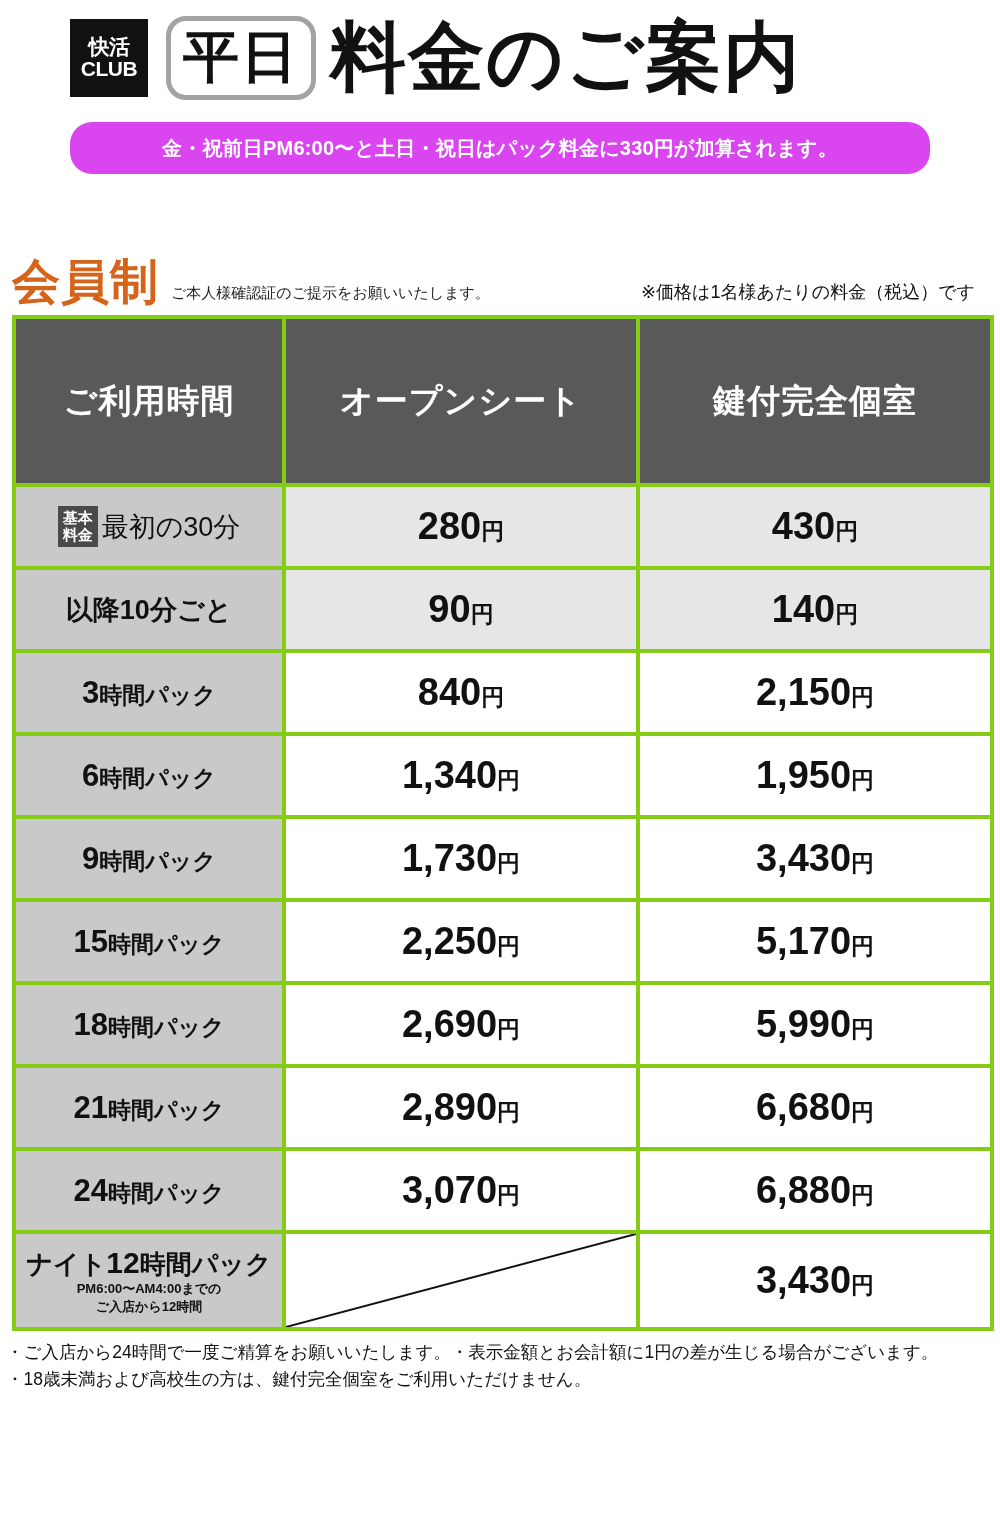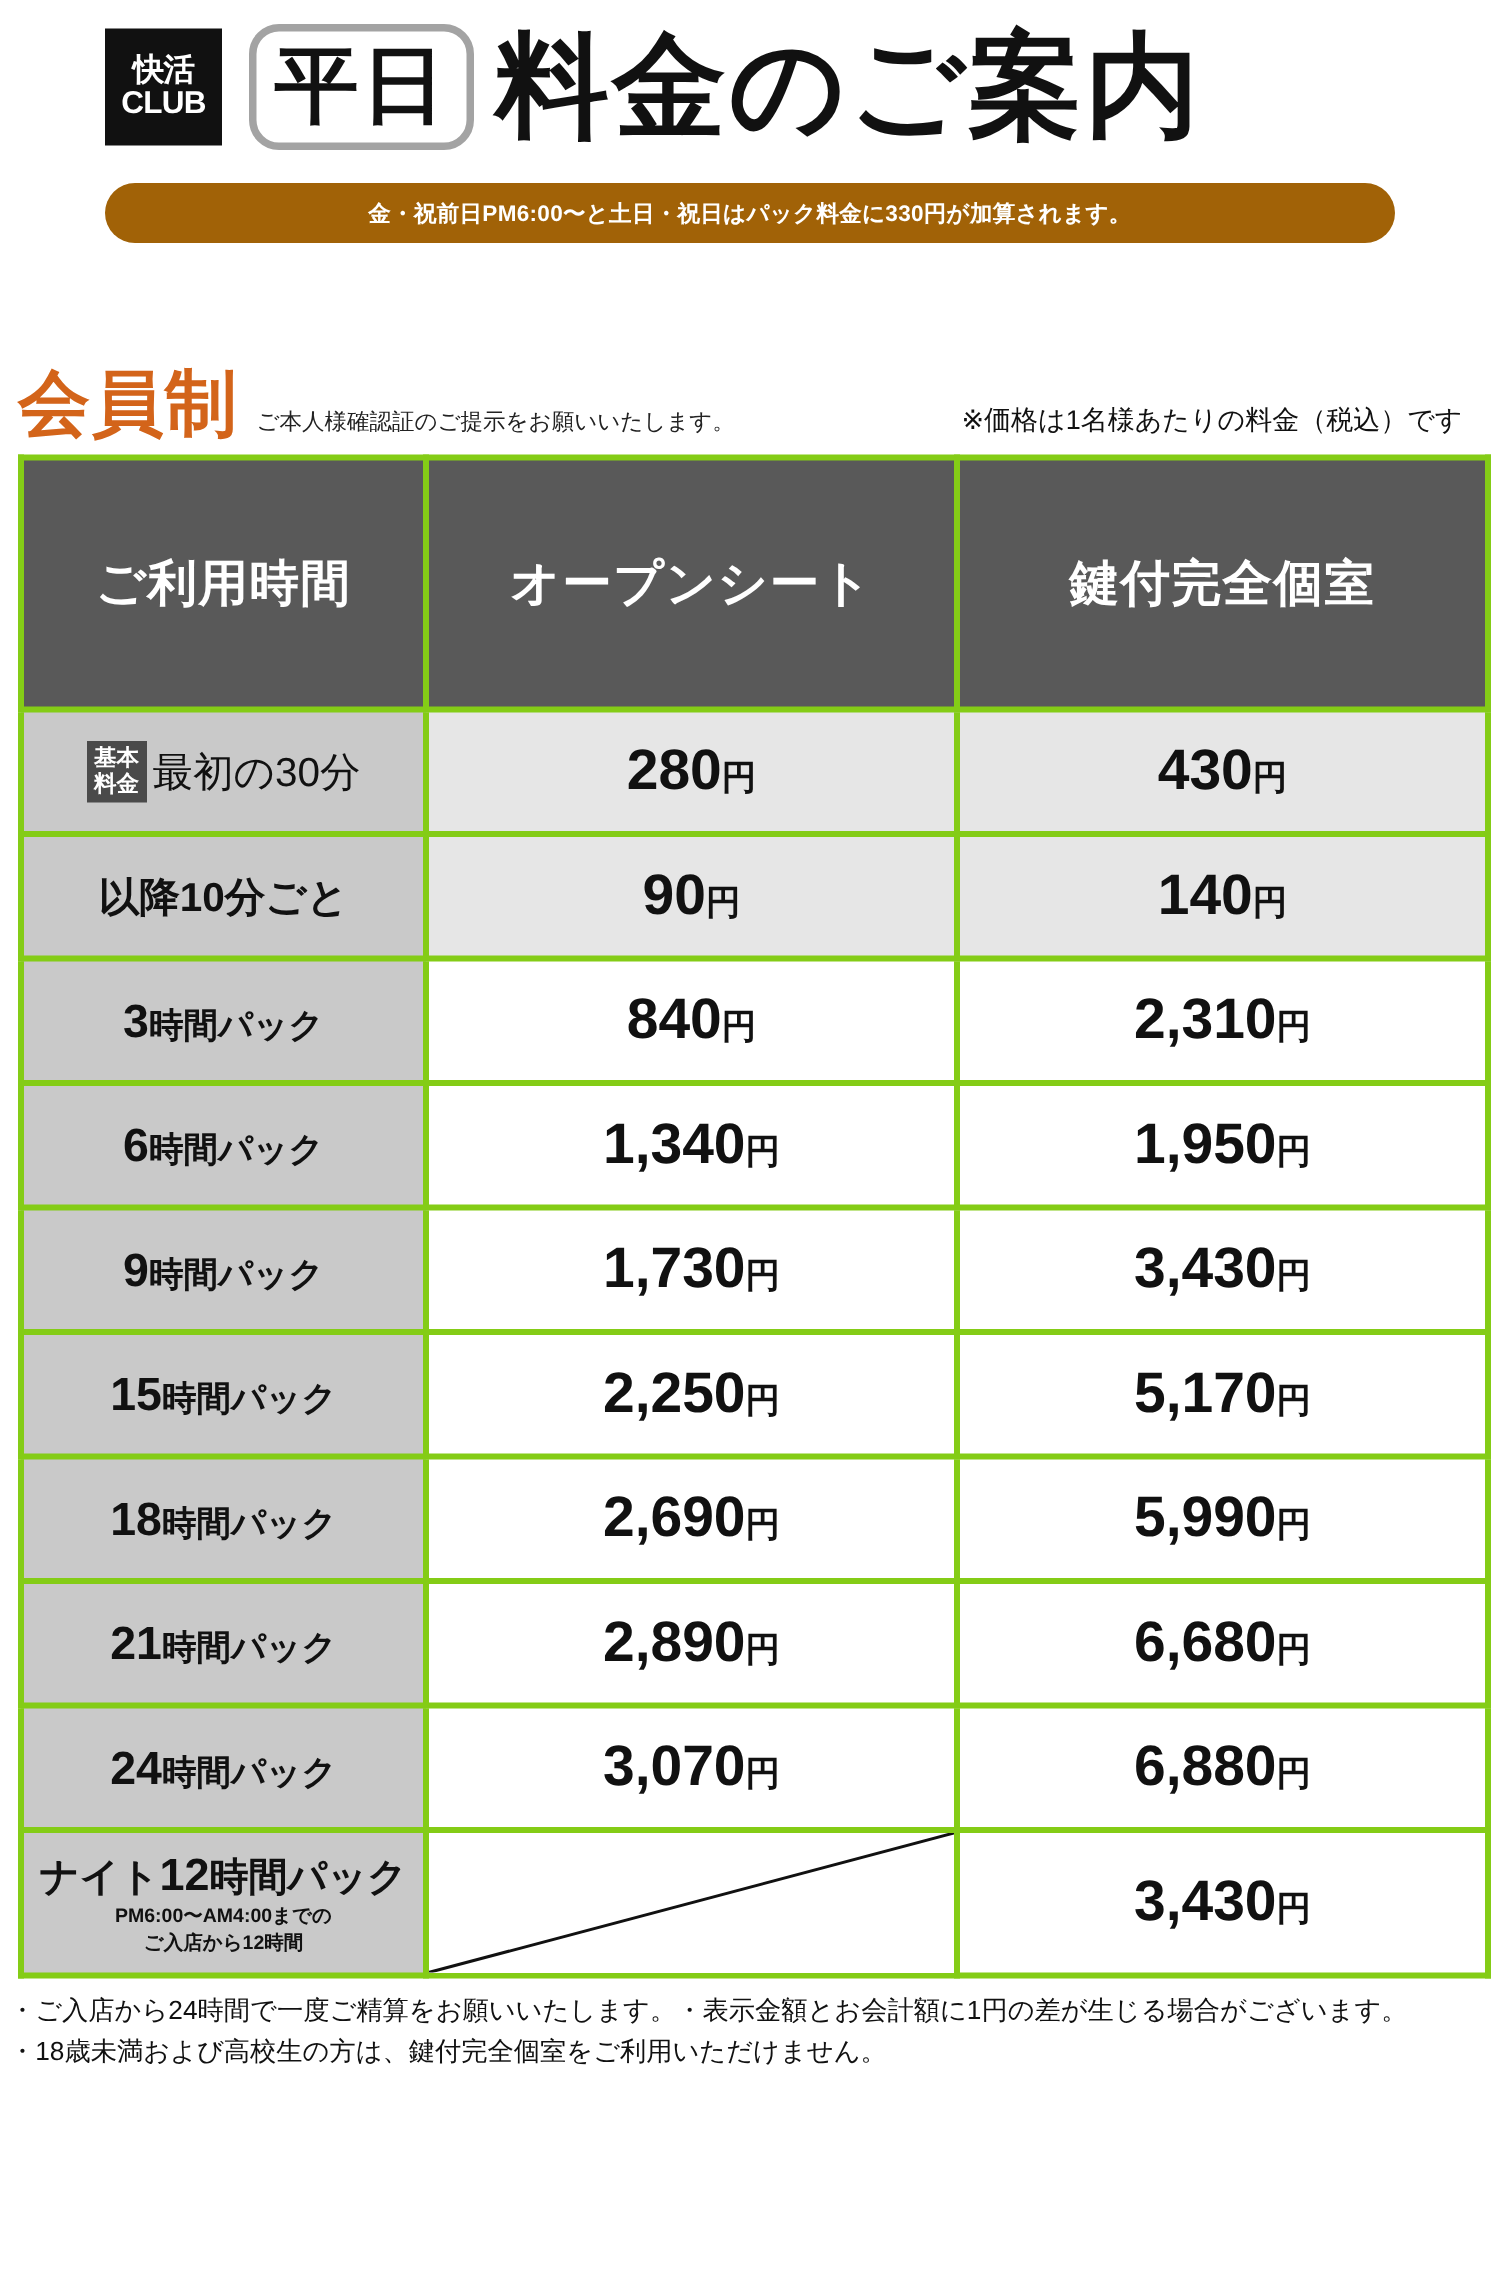--- a/index.html
+++ b/index.html
@@ -59,25 +59,25 @@
     font-size: 76px;
     font-weight: bold;
     letter-spacing: 2px;
     white-space: nowrap;
   }
 
   
   .notice {
     margin: 12px auto 0 auto;
     width: 860px;
-    height: 40px;
-    background: #a16207;
+    height: 52px;
+    background: #d946ef;
     border-radius: 22px;
     color: #ffffff;
-    font-size: 15px;
+    font-size: 20px;
     font-weight: bold;
     display: flex;
     align-items: center;
     justify-content: center;
     letter-spacing: 0.2px;
   }
 
   
   .subhead {
     position: relative;
@@ -247,21 +247,21 @@
 
       <tr class="basic">
         <td class="label">以降10分ごと</td>
         <td class="price-cell"><span>90</span><span class="yen">円</span></td>
         <td class="price-cell"><span>140</span><span class="yen">円</span></td>
       </tr>
 
       <tr>
         <td class="label"><span class="num-big">3</span><span class="unit-small">時間パック</span></td>
         <td class="price-cell"><span>840</span><span class="yen">円</span></td>
-        <td class="price-cell"><span>2,310</span><span class="yen">円</span></td>
+        <td class="price-cell"><span>2,150</span><span class="yen">円</span></td>
       </tr>
 
       <tr>
         <td class="label"><span class="num-big">6</span><span class="unit-small">時間パック</span></td>
         <td class="price-cell"><span>1,340</span><span class="yen">円</span></td>
         <td class="price-cell"><span>1,950</span><span class="yen">円</span></td>
       </tr>
 
       <tr>
         <td class="label"><span class="num-big">9</span><span class="unit-small">時間パック</span></td>

